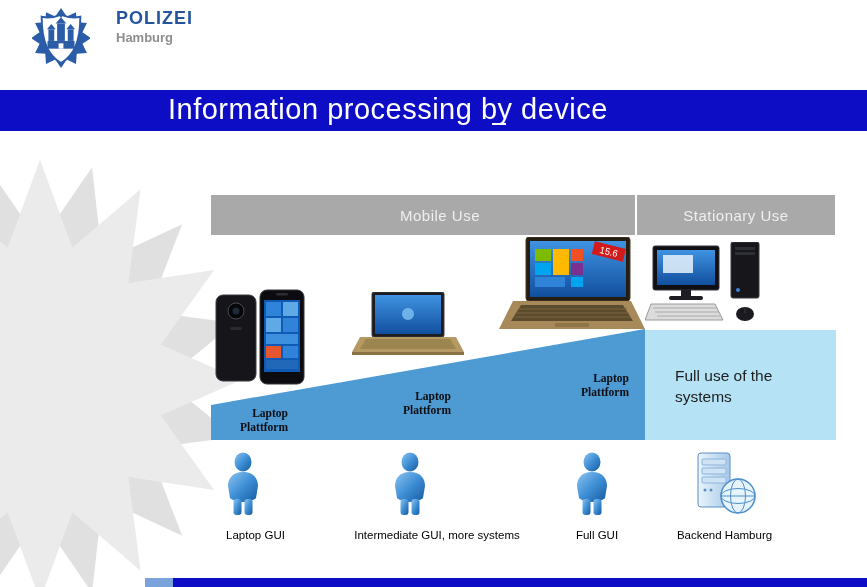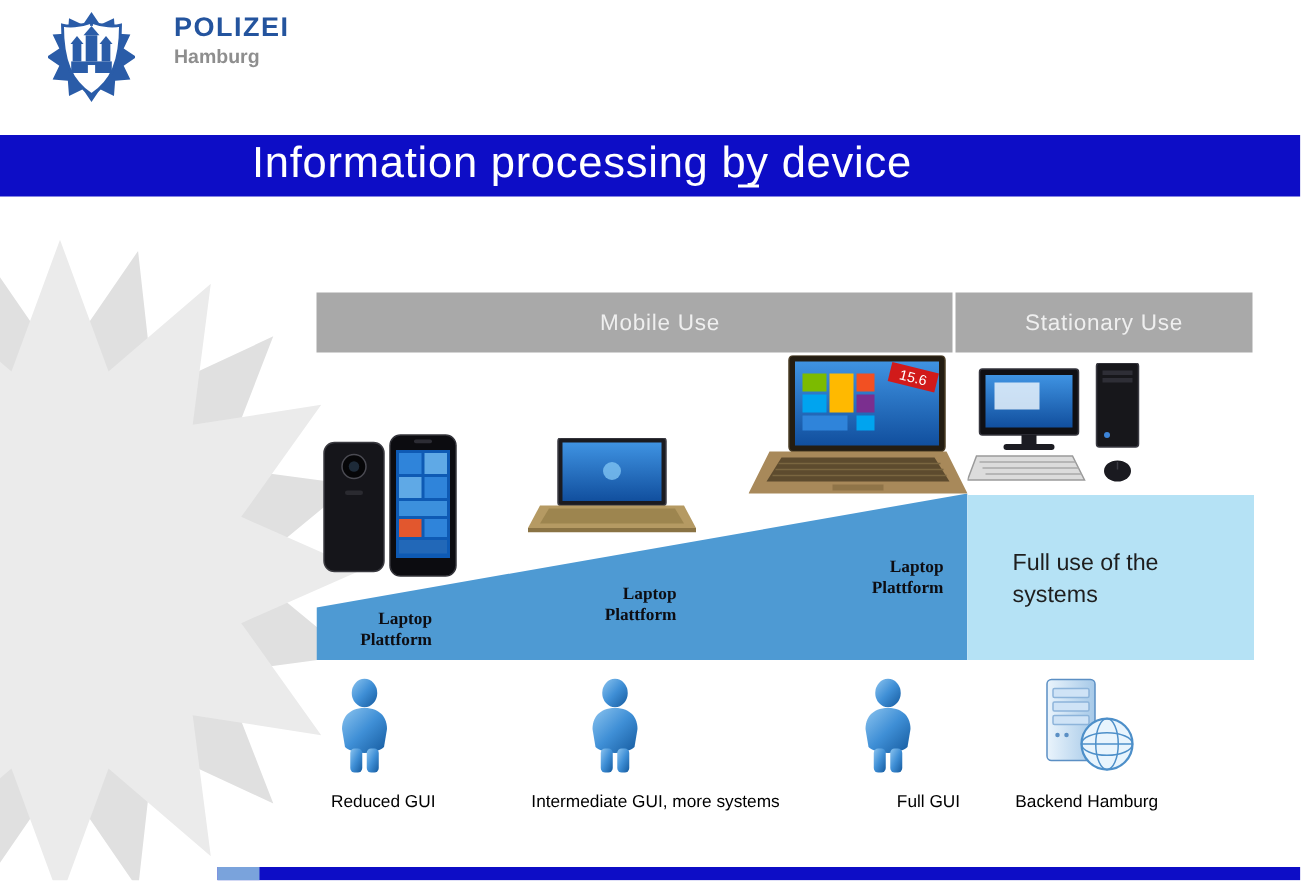--- a/index.html
+++ b/index.html
@@ -39,21 +39,21 @@
 
   .figure { position:absolute; }
   .fig-1 { left:222px; top:452px; }
   .fig-2 { left:389px; top:452px; }
   .fig-3 { left:571px; top:452px; }
   .fig-backend { left:692px; top:452px; }
 
   .gui-label { position:absolute; top:529px; font-size:11.5px; color:#000; text-align:center; }
   .gl-reduced { left:193px; width:125px; }
   .gl-intermediate { left:334px; width:206px; }
-  .gl-full { left:571px; width:96px; }
+  .gl-full { left:549px; width:96px; }
   .gl-backend { left:662px; width:125px; }
 
   .bottom-bar { position:absolute; left:145px; top:578px; width:722px; height:9px; background:#0d0dc6; }
   .bottom-bar-accent { position:absolute; left:145px; top:578px; width:28px; height:9px; background:#7aa3dc; }
 </style>
 </head>
 <body>
 
 <div class="slide">
 
@@ -223,21 +223,21 @@
     <rect x="10" y="16" width="24" height="6" rx="1" fill="#cfe3f6" stroke="#8db4da"></rect>
     <rect x="10" y="25" width="24" height="6" rx="1" fill="#cfe3f6" stroke="#8db4da"></rect>
     <circle cx="13" cy="38" r="1.5" fill="#5b8fc4"></circle>
     <circle cx="19" cy="38" r="1.5" fill="#5b8fc4"></circle>
     <circle cx="46" cy="44" r="17" fill="#e8f4fd" stroke="#4d8fc9" stroke-width="1.5"></circle>
     <ellipse cx="46" cy="44" rx="7.5" ry="17" fill="none" stroke="#4d8fc9"></ellipse>
     <ellipse cx="46" cy="44" rx="17" ry="7.5" fill="none" stroke="#4d8fc9"></ellipse>
     <line x1="29" y1="44" x2="63" y2="44" stroke="#4d8fc9"></line>
   </svg>
 
-  <div class="gui-label gl-reduced">Reduced GUI</div>
+  <div class="gui-label gl-reduced">Laptop GUI</div>
   <div class="gui-label gl-intermediate">Intermediate GUI, more systems</div>
   <div class="gui-label gl-full">Full GUI</div>
   <div class="gui-label gl-backend">Backend Hamburg</div>
 
   <div class="bottom-bar"></div>
   <div class="bottom-bar-accent"></div>
 
 </div>
 
 </body></html>

